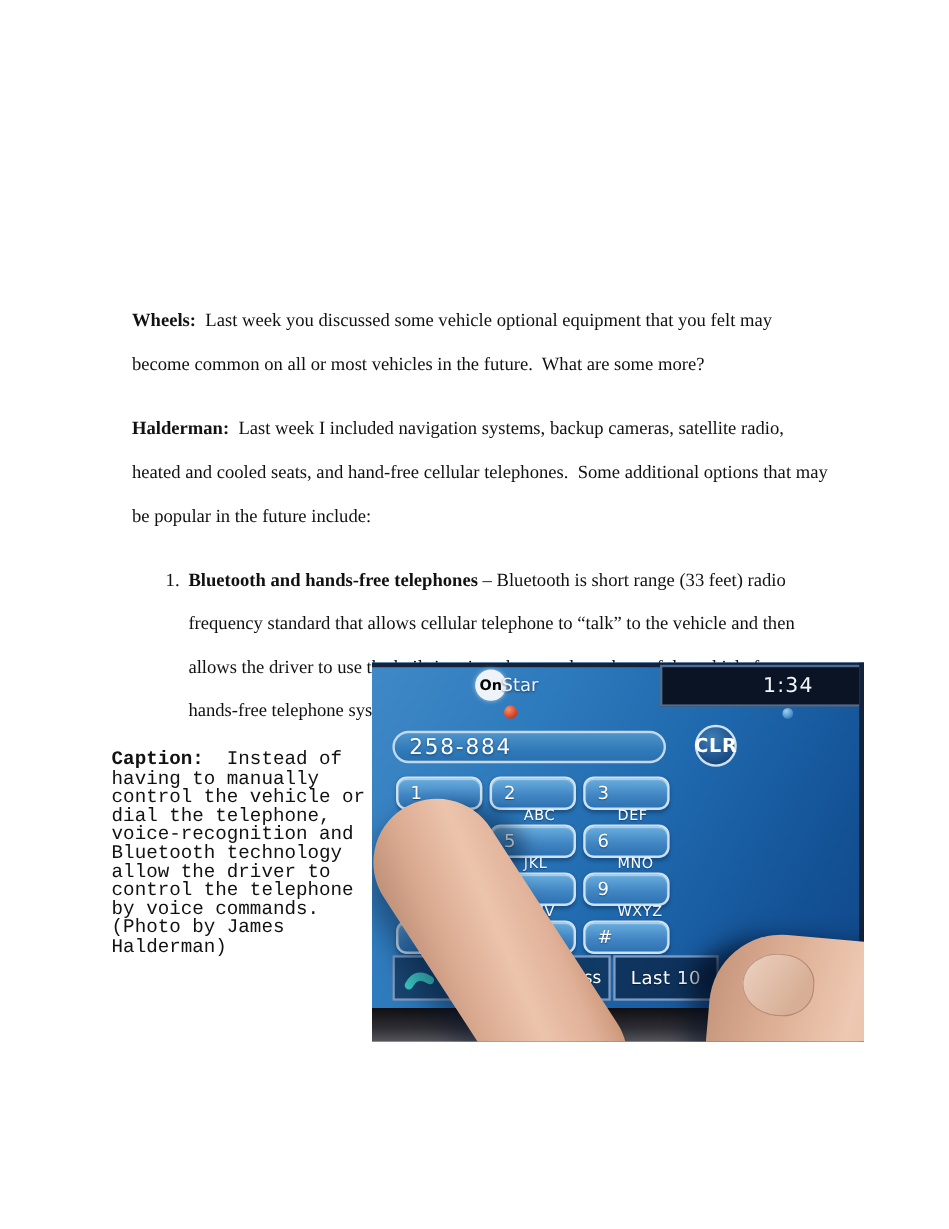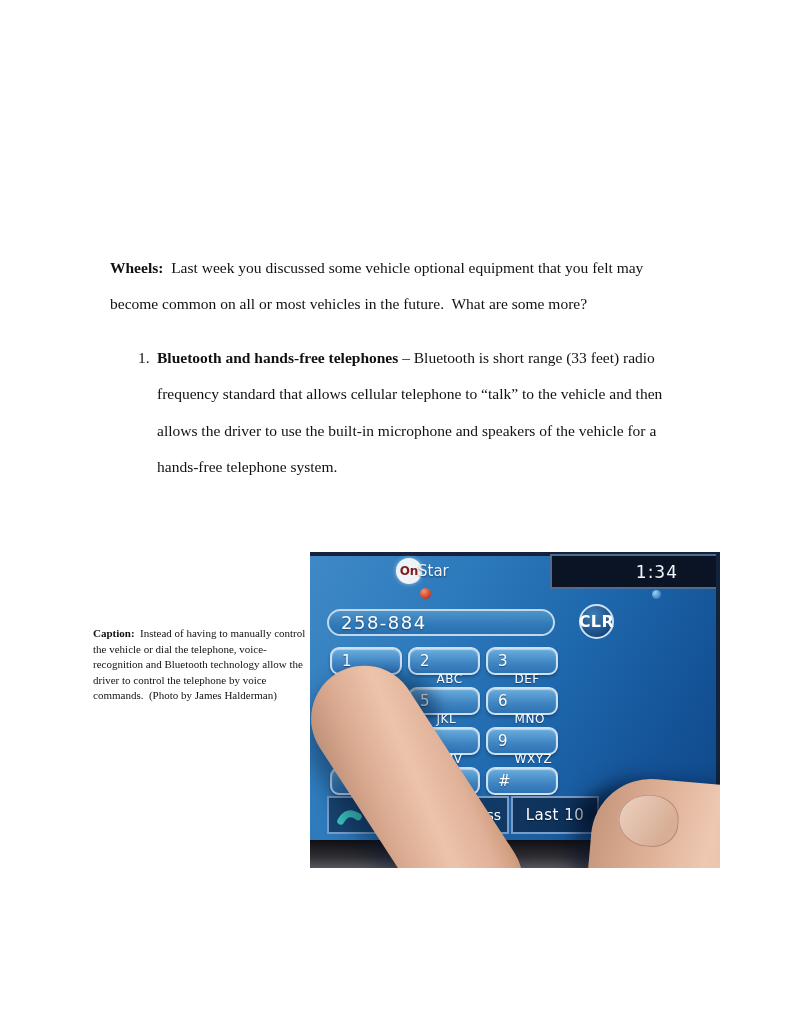--- a/index.html
+++ b/index.html
@@ -7,36 +7,36 @@
     width:791px;height:1024px;background:#ffffff;position:relative;
     font-family:"Liberation Serif","DejaVu Serif",serif;color:#111;
     overflow:hidden;
   }
   .body-text{position:absolute;left:93px;top:233px;width:618px;font-size:15.5px;line-height:36.4px;}
   .body-text p{margin:17px;white-space:pre-wrap;}
   .speaker{font-weight:bold;}
   .list-item{position:relative;margin:0;padding-left:47px;white-space:pre-wrap;}
   .list-num{position:absolute;left:28px;top:0;}
   .term{font-weight:bold;}
-  .caption{position:absolute;left:93px;top:626px;width:216px;font-size:11px;line-height:15.6px;white-space:pre-wrap;}
+  .caption{position:absolute;left:93px;top:626px;width:216px;font-size:16px;line-height:15.6px;white-space:pre-wrap;font-family:Liberation Mono, monospace;}
   .caption .cap-label{font-weight:bold;}
 
   
   .photo{
     position:absolute;left:310px;top:552px;width:410px;height:316px;overflow:hidden;
     background:linear-gradient(118deg,#4089c7 0%,#2d7abc 28%,#1e67ac 55%,#135094 82%,#0f4687 100%);
   }
   .ui-font{font-family:"DejaVu Sans","Liberation Sans",sans-serif;}
   .top-strip{position:absolute;left:0;top:0;width:100%;height:4px;background:#15223a;}
   .bezel-right{position:absolute;right:0;top:0;width:4px;height:100%;background:#13233c;}
   .bezel-bottom{position:absolute;left:0;top:288px;width:100%;height:28px;
     background:linear-gradient(180deg,#0f0f13,#2e2e34 60%,#55555c);}
 
   .logo{position:absolute;left:86px;top:6px;display:flex;align-items:center;}
-  .logo-circle{width:26px;height:26px;border-radius:50%;background:#eef3f8;color:#7f1d1d;
+  .logo-circle{width:26px;height:26px;border-radius:50%;background:#eef3f8;color:#000000;
     font-weight:bold;font-size:12px;display:flex;align-items:center;justify-content:center;
     box-shadow:0 0 4px rgba(255,255,255,.55);text-align:right;}
   .logo-star{color:#eef3f8;font-weight:normal;font-size:15px;margin-left:-4px;
     text-shadow:0 1px 2px rgba(0,20,50,.65);}
 
   .clock-bar{position:absolute;left:240px;top:2px;width:168px;height:35px;box-sizing:border-box;
     background:#0b1424;border:2px solid #4e6c92;color:#f2f6fa;font-size:17px;letter-spacing:1px;
     display:flex;align-items:center;justify-content:flex-end;padding-right:38px;}
   .dot-red{position:absolute;left:110px;top:36px;width:11px;height:11px;border-radius:50%;
     background:radial-gradient(circle at 35% 30%,#f4926e,#cf3a1c 70%,#8e2410);}
@@ -91,20 +91,21 @@
     background:linear-gradient(120deg,#ecd2c2,#d8af96 75%);
     box-shadow:inset 0 0 0 1px rgba(140,90,70,.45);}
 </style>
 </head>
 <body>
 
 <div class="page">
 
   <div class="body-text">
     <p><span class="speaker">Wheels:</span><span>  Last week you discussed some vehicle optional equipment that you felt may become common on all or most vehicles in the future.  What are some more?</span></p>
+    <p><span class="speaker">Halderman:</span><span>  Last week I included navigation systems, backup cameras, satellite radio, heated and cooled seats, and hand-free cellular telephones.  Some additional options that may be popular in the future include:</span></p>
     <p class="list-item"><span class="list-num">1.</span><span class="term">Bluetooth and hands-free telephones</span><span> – Bluetooth is short range (33 feet) radio frequency standard that allows cellular telephone to “talk” to the vehicle and then allows the driver to use the built-in microphone and speakers of the vehicle for a hands-free telephone system.</span></p>
   </div>
 
   <div class="caption"><span class="cap-label">Caption:</span><span>  Instead of having to manually control the vehicle or dial the telephone, voice-recognition and Bluetooth technology allow the driver to control the telephone by voice commands.  (Photo by James Halderman)</span></div>
 
   <div class="photo">
     <div class="top-strip"></div>
 
     <div class="logo ui-font">
       <span class="logo-circle">On</span>

